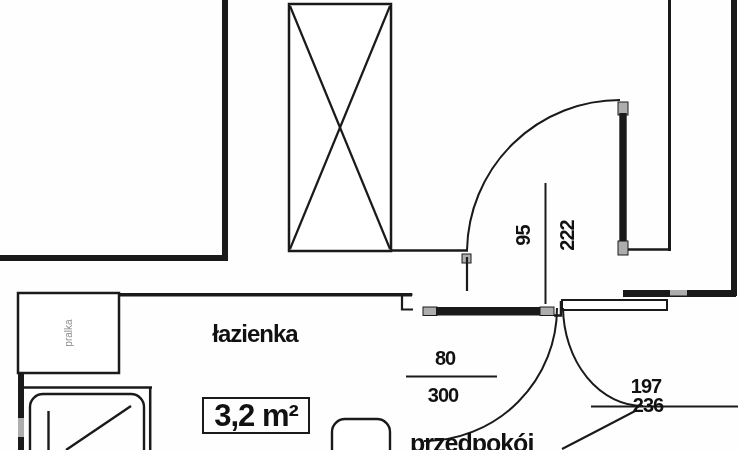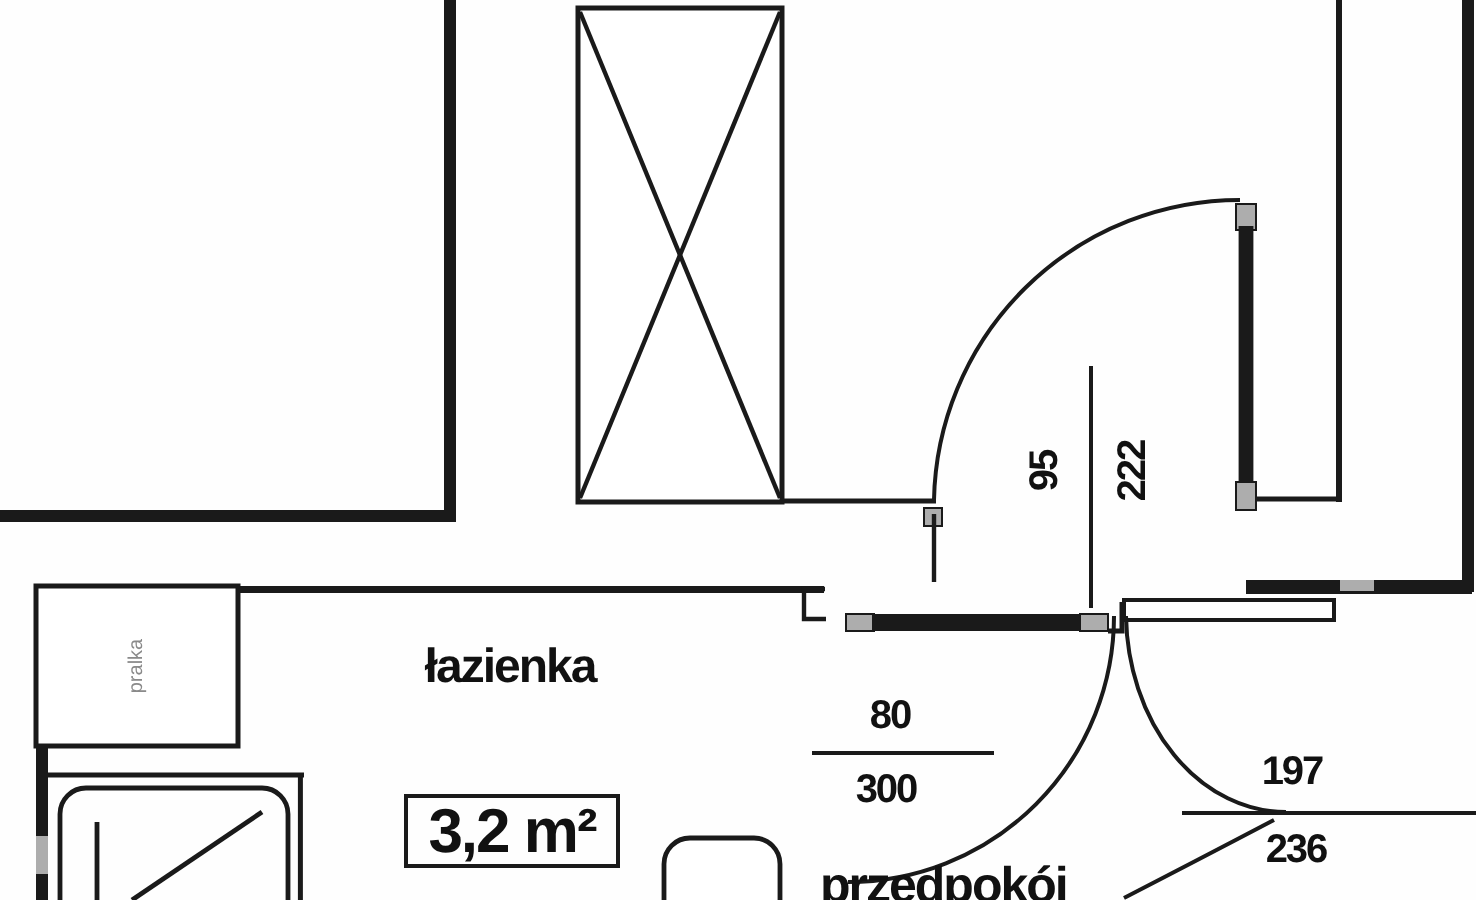--- a/index.html
+++ b/index.html
@@ -120,15 +120,15 @@
 
   <div class="lbl appliance-label rot" style="left:39px;top:323px;width:60px;height:20px;line-height:20px;">pralka</div>
 
   <div class="lbl dim rot" style="left:493px;top:224px;width:60px;">95</div>
   <div class="lbl dim rot" style="left:537px;top:224px;width:60px;">222</div>
 
   <div class="lbl dim" style="left:405px;top:347px;width:80px;">80</div>
   <div class="lbl dim" style="left:403px;top:384px;width:80px;">300</div>
 
   <div class="lbl dim" style="left:606px;top:375px;width:80px;">197</div>
-  <div class="lbl dim" style="left:608px;top:414px;width:80px;text-align:center;">236</div>
+  <div class="lbl dim" style="left:608px;top:394px;width:80px;text-align:center;">236</div>
 
 </div>
 
 </body></html>

